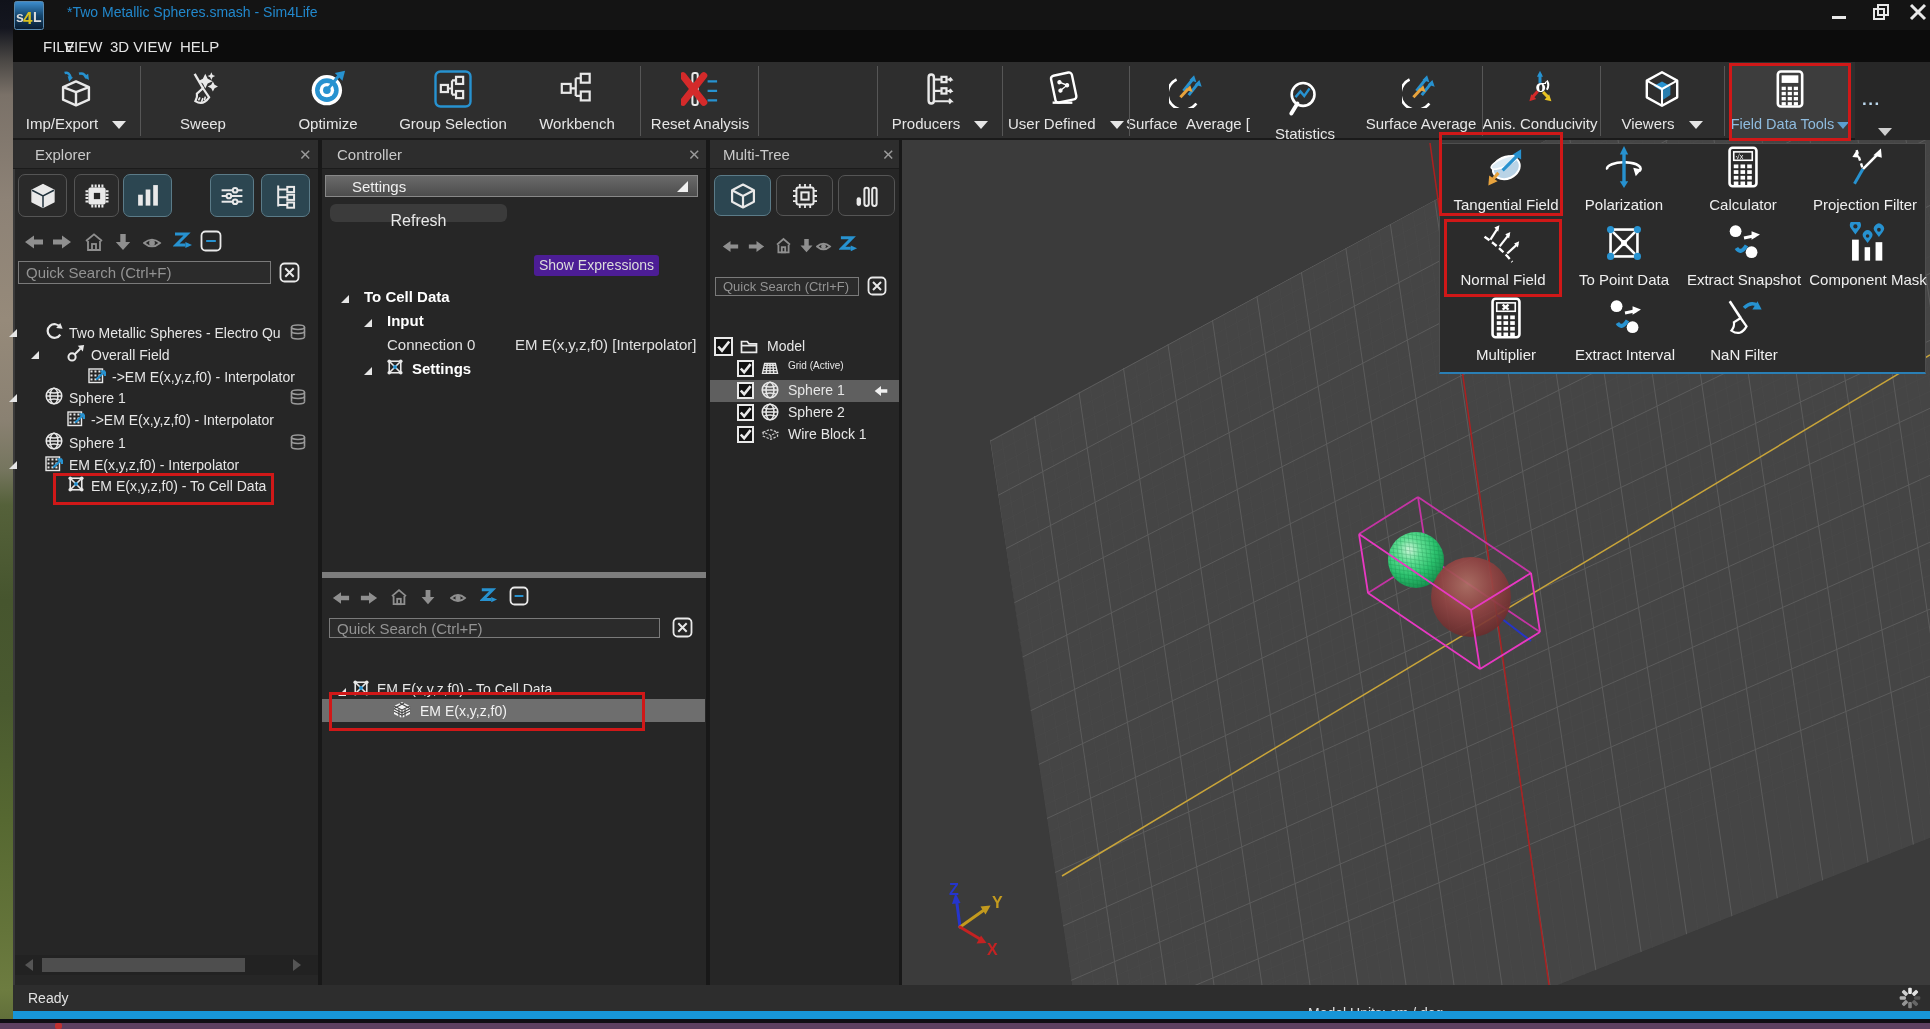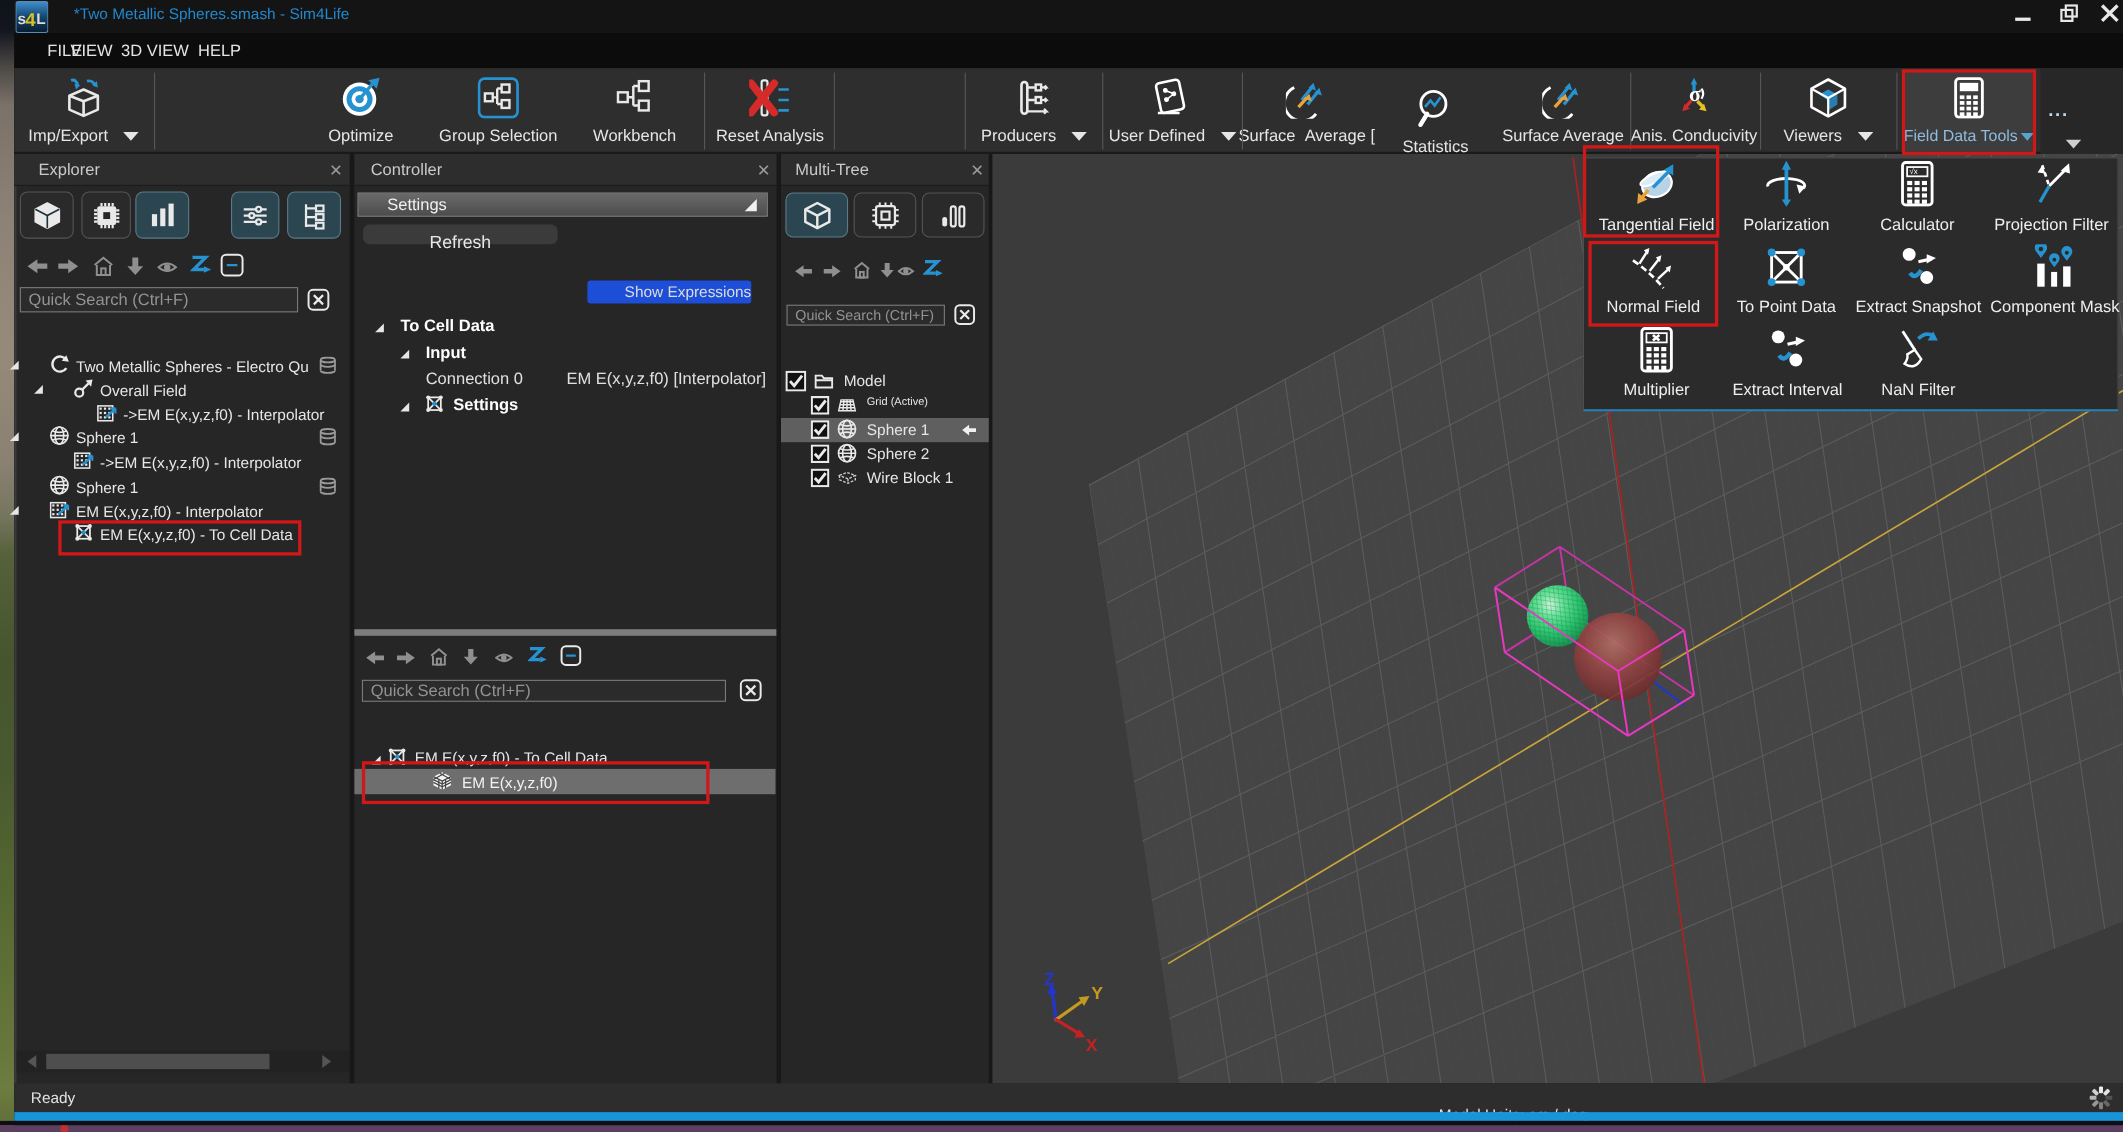--- a/index.html
+++ b/index.html
@@ -59,20 +59,37 @@
           </g>
           <g fill="none" stroke="#2792d0" stroke-width="2.6">
             <path d="M7.6000000000000005 3.04 Q12.16 1.52 13.68 7.6000000000000005"></path>
             <path d="M29.64 8.36 Q27.36 2.28 22.04 3.8000000000000003"></path>
           </g>
           <path d="M10.64 6.08 L15.959999999999999 7.6000000000000005 L12.16 11.4 Z" fill="#2792d0"></path>
           <path d="M31.159999999999997 3.8000000000000003 L31.919999999999998 9.88 L26.599999999999998 6.84 Z" fill="#2792d0"></path>
         </svg></div>
       <div class="tb-lb">Imp/Export<span style="display:inline-block;margin-left:14px;" class="expc"></span></div>
     </div>
+    <div class="tb-btn" style="left:148px;top:62px;width:110px;">
+      <div class="tb-ic"><svg width="38" height="38" viewBox="0 0 38 38" style="">
+          <g fill="none" stroke="#e9e9e9" stroke-width="2.4">
+            <path d="M10.64 3.8000000000000003 L19.0 18.24"></path>
+          </g>
+          <path d="M19.0 18.24 L25.080000000000002 27.36 Q19.0 36.1 11.4 31.159999999999997 Q13.68 27.36 12.920000000000002 23.56 Z" fill="none" stroke="#e9e9e9" stroke-width="2.2"></path>
+          <g stroke="#e9e9e9" stroke-width="1.6">
+            <path d="M15.959999999999999 27.36 L14.44 30.400000000000002 M19.0 28.12 L17.48 31.919999999999998 M21.28 26.599999999999998 L20.520000000000003 30.400000000000002"></path>
+          </g>
+          <g fill="#e9e9e9">
+            <path d="M21.28 3.8000000000000003 l2.4 5 l5 2.4 l-5 2.4 l-2.4 5 l-2.4 -5 l-5 -2.4 l5 -2.4 Z"></path>
+            <path d="M28.88 11.4 l1.7 3.4 l3.4 1.7 l-3.4 1.7 l-1.7 3.4 l-1.7 -3.4 l-3.4 -1.7 l3.4 -1.7 Z"></path>
+            <path d="M27.36 2.28 l1.2 2.6 l2.6 1.2 l-2.6 1.2 l-1.2 2.6 l-1.2 -2.6 l-2.6 -1.2 l2.6 -1.2 Z"></path>
+          </g>
+        </svg></div>
+      <div class="tb-lb">Sweep</div>
+    </div>
     <div class="tb-btn" style="left:273px;top:62px;width:110px;">
       <div class="tb-ic"><svg width="38" height="38" viewBox="0 0 38 38" style="">
           <circle cx="17.86" cy="20.14" r="15.200000000000001" fill="#fff"></circle>
           <circle cx="17.86" cy="20.14" r="11.78" fill="#2792d0"></circle>
           <circle cx="17.86" cy="20.14" r="7.22" fill="#fff"></circle>
           <circle cx="17.86" cy="20.14" r="3.8000000000000003" fill="#2792d0"></circle>
           <path d="M17.86 20.14 L29.64 6.08" stroke="#2792d0" stroke-width="3"></path>
           <path d="M25.840000000000003 3.04 L36.1 0.76 L33.44 10.64 Z" fill="#2792d0"></path>
         </svg></div>
       <div class="tb-lb">Optimize</div>
@@ -443,21 +460,21 @@
     <div class="abs" style="left:42px;top:958px;width:203px;height:14px;background:#4e4e4e;"></div>
     <div class="abs" style="left:293px;top:959px;width:0;height:0;border-top:6px solid transparent;border-bottom:6px solid transparent;border-left:8px solid #555;"></div>
     <div class="abs panel" style="left:322px;top:140px;width:384px;height:845px;"></div>
     <div class="abs" style="left:322px;top:140px;width:384px;height:29px;background:#2d2d2d;border-bottom:1px solid #1b1b1b;"></div>
     <div class="abs" style="left:337px;top:146px;color:#c9c9c9;font-size:15px;">Controller</div>
     <div class="abs" style="left:688px;top:146px;color:#9a9a9a;font-size:15px;">✕</div>
     <div class="abs" style="left:325px;top:175px;width:373px;height:22px;background:linear-gradient(180deg,#6a6a6a,#4c4c4c);border:1px solid #888;color:#f0f0f0;font-size:15px;line-height:21px;padding-left:26px;">Settings<svg width="13" height="13" style="position:absolute;right:8px;top:4px;">
         <path d="M12 1 V12 H1 Z" fill="#f0f0f0"></path>
       </svg></div>
     <div class="abs" style="left:330px;top:204px;width:177px;height:18px;background:#3b3b3b;border-radius:6px;color:#e8e8e8;font-size:16px;text-align:center;line-height:33px;">Refresh</div>
-    <div class="abs" style="left:534px;top:255px;width:149px;height:21px;background:#1d4ed8;border-radius:3px;color:#dcdcdc;font-size:14px;text-align:right;line-height:21px;">Show Expressions</div>
+    <div class="abs" style="left:534px;top:255px;width:125px;height:21px;background:#4c1d95;border-radius:3px;color:#dcdcdc;font-size:14px;text-align:center;line-height:21px;">Show Expressions</div>
     <div class="abs" style="left:340px;top:290px;"><svg width="10" height="10">
         <path d="M9 1 V9 H1 Z" fill="#e6e6e6"></path>
       </svg></div>
     <div class="abs" style="left:364px;top:288px;color:#fff;font-size:15px;font-weight:bold;">To Cell Data</div>
     <div class="abs" style="left:363px;top:314px;"><svg width="10" height="10">
         <path d="M9 1 V9 H1 Z" fill="#e6e6e6"></path>
       </svg></div>
     <div class="abs" style="left:387px;top:312px;color:#fff;font-size:15px;font-weight:bold;">Input</div>
     <div class="abs" style="left:387px;top:336px;color:#e0e0e0;font-size:15px;">Connection 0</div>
     <div class="abs" style="left:515px;top:336px;color:#e0e0e0;font-size:15px;">EM E(x,y,z,f0) [Interpolator]</div>

